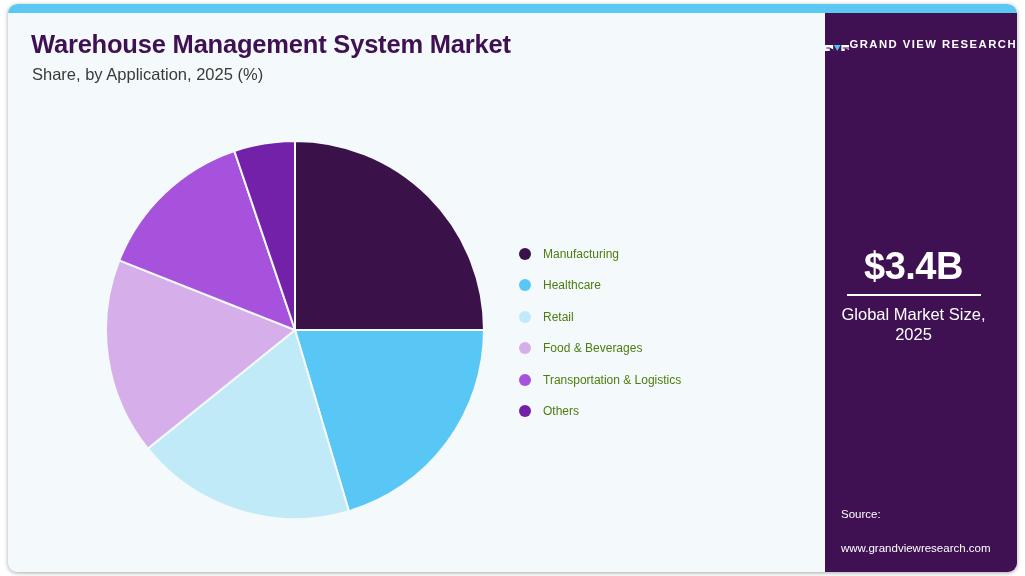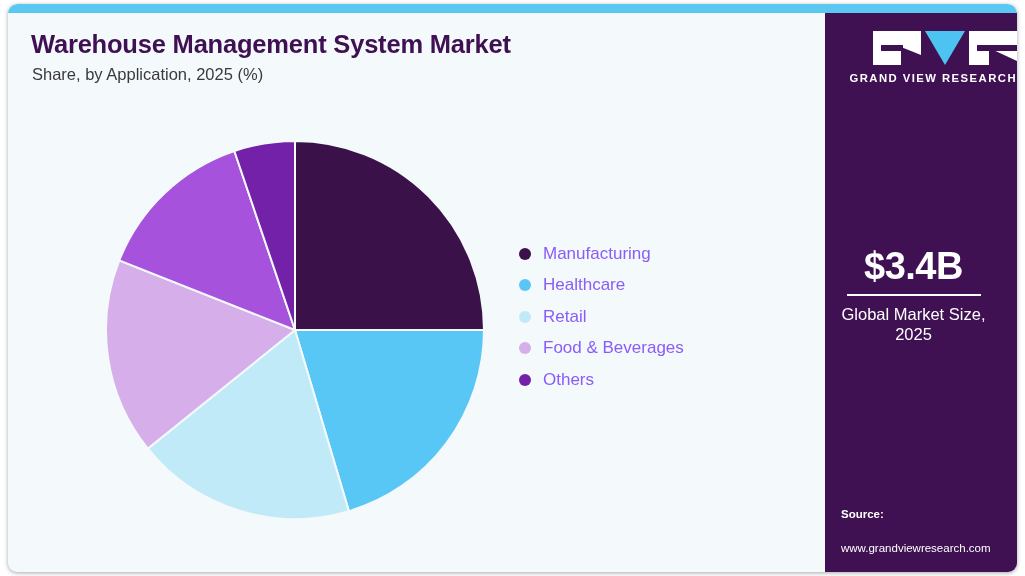--- a/index.html
+++ b/index.html
@@ -65,37 +65,37 @@
     align-items: center;
     height: 19px;
   }
   .legend-dot {
     width: 12px; height: 12px;
     border-radius: 50%;
     margin-right: 12px;
     flex: 0 0 auto;
   }
   .legend-label {
-    font-size: 17px;
-    color: #8b5cf6;
+    font-size: 12px;
+    color: #4d7c0f;
     white-space: nowrap;
   }
   .right-pane {
     position: absolute;
     right: 0; top: 9px;
     width: 192px; height: 559px;
     background: #3f1052;
   }
   .logo-block {
     position: absolute;
     left: 0; top: 18px;
     width: 192px;
     display: flex;
-    flex-direction: column;
-    align-items: flex-end;
+    flex-direction: row;
+    align-items: flex-start;
   }
   .logo-marks { display: block; }
   .logo-text {
     margin-top: 7px;
     font-size: 11.3px;
     font-weight: bold;
     color: #ffffff;
     letter-spacing: 1.45px;
     white-space: nowrap;
   }
@@ -122,21 +122,21 @@
     color: #ffffff;
     line-height: 1.24;
   }
   .source-block {
     position: absolute;
     left: 16px; bottom: 18px;
     width: 176px;
   }
   .source-label {
     font-size: 11.5px;
-    font-weight: bold;
+    font-weight: normal;
     color: #ffffff;
     margin-bottom: 2px;
   }
   .source-url {
     font-size: 11.5px;
     color: #ffffff;
     white-space: nowrap;
     margin-top: 22px;
   }
 </style>
@@ -172,20 +172,24 @@
           <span class="legend-dot" style="background: rgb(89, 199, 245);"></span>
           <span class="legend-label">Healthcare</span>
         </div>
         <div class="legend-item">
           <span class="legend-dot" style="background: rgb(192, 234, 248);"></span>
           <span class="legend-label">Retail</span>
         </div>
         <div class="legend-item">
           <span class="legend-dot" style="background: rgb(213, 174, 234);"></span>
           <span class="legend-label">Food &amp; Beverages</span>
+        </div>
+        <div class="legend-item">
+          <span class="legend-dot" style="background: rgb(166, 82, 220);"></span>
+          <span class="legend-label">Transportation &amp; Logistics</span>
         </div>
         <div class="legend-item">
           <span class="legend-dot" style="background: rgb(115, 33, 168);"></span>
           <span class="legend-label">Others</span>
         </div>
       </div>
 
   </div>
 
   <div class="right-pane">

